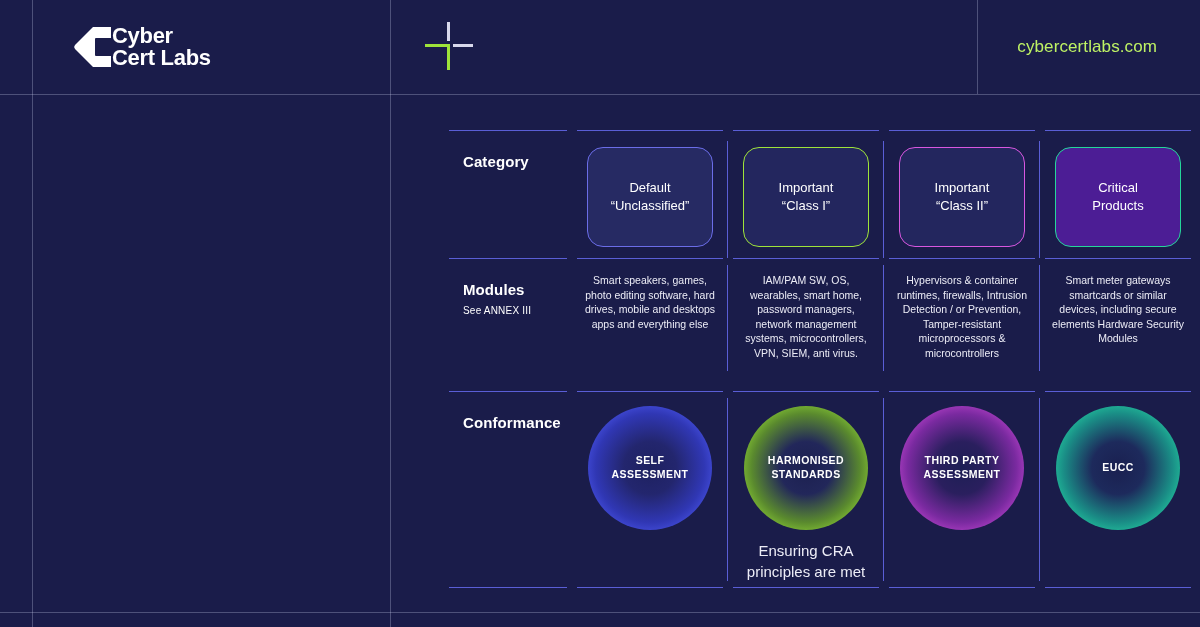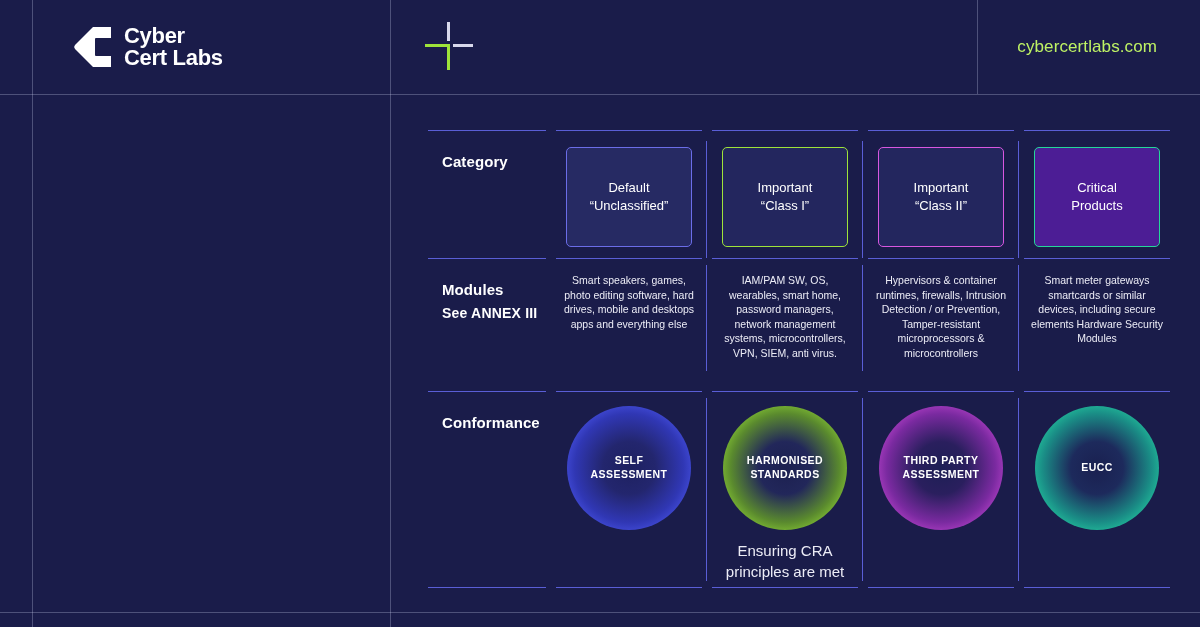--- a/index.html
+++ b/index.html
@@ -26,42 +26,42 @@
   .guide-v-mid    { left: 390px; top: 0;     width: 1px;  height: 627px; }
   .guide-v-right  { left: 977px; top: 0;     width: 1px;  height: 94px;  }
   .guide-h-top    { left: 0;     top: 94px;  width: 1200px; height: 1px; }
   .guide-h-bottom { left: 0;     top: 612px; width: 1200px; height: 1px; }
 
   
   .header { position: absolute; left: 0; top: 0; width: 1200px; height: 94px; }
 
   .logo-wrap {
     position: absolute; left: 72px; top: 25px;
-    display: flex; align-items: center; gap: 12px;
+    display: flex; align-items: center; 
   }
   .logo-mark { width: 40px; height: 44px; flex: none; }
   .logo-text {
     font-size: 22px; font-weight: 700; line-height: 1.02;
     letter-spacing: -0.3px; color: #ffffff; white-space: pre-line;
   }
 
   .crosshair { position: absolute; left: 425px; top: 22px; width: 48px; height: 48px; }
   .ch-seg { position: absolute; }
   .ch-top    { left: 22px; top: 0;    width: 3px;  height: 19px; background: #d8d8ec; }
   .ch-right  { left: 28px; top: 22px; width: 20px; height: 3px;  background: #d8d8ec; }
   .ch-bottom { left: 22px; top: 22px; width: 3px;  height: 26px; background: #9ee33a; }
   .ch-left   { left: 0;    top: 22px; width: 25px; height: 3px;  background: #9ee33a; }
 
   .site-url {
     position: absolute; right: 43px; top: 37px;
     font-size: 17px; color: #bef264; letter-spacing: 0.1px;
   }
 
   
-  .table { position: absolute; left: 428px; top: 130px; width: 728px; }
+  .table { position: absolute; left: 449px; top: 130px; width: 728px; }
 
   .trow { display: flex; gap: 10px; }
 
   .cell {
     position: relative;
     border-top: 1px solid #5a5ed6;
     padding-top: 12px;
   }
   .cell.label-cell { width: 118px; flex: none; }
   .cell.data-cell  { width: 146px; flex: none; }
@@ -74,30 +74,30 @@
     width: 1px; background: #5a5ed6;
   }
   .trow.row-category .vsep { top: 10px; bottom: 0; }
 
   
   .row-label {
     font-size: 15px; font-weight: 700; color: #ffffff;
     letter-spacing: 0.1px; padding-left: 14px; padding-top: 10px;
   }
   .row-sublabel {
-    font-size: 14px; font-weight: 700; color: #ffffff;
+    font-size: 10px; font-weight: 400; color: #ffffff;
     letter-spacing: 0.2px; padding-left: 14px; padding-top: 7px;
   }
 
   
   .row-category .data-cell { height: 128px; padding-top: 16px; }
 
   .cat-card {
     width: 126px; height: 100px; margin: 0 auto;
-    border-radius: 5px;
+    border-radius: 16px;
     background: #262a63;
     border: 1.6px solid #6b6de8;
     display: flex; align-items: center; justify-content: center;
     text-align: center;
     font-size: 13px; line-height: 1.38; color: #ffffff;
     white-space: pre-line;
   }
   .cat-card.accent-green   { border-color: #9ee33a; background: #23265e; }
   .cat-card.accent-magenta { border-color: #d martinez; }
   .cat-card.accent-magenta { border-color: #d857e0; background: #23265e; }

